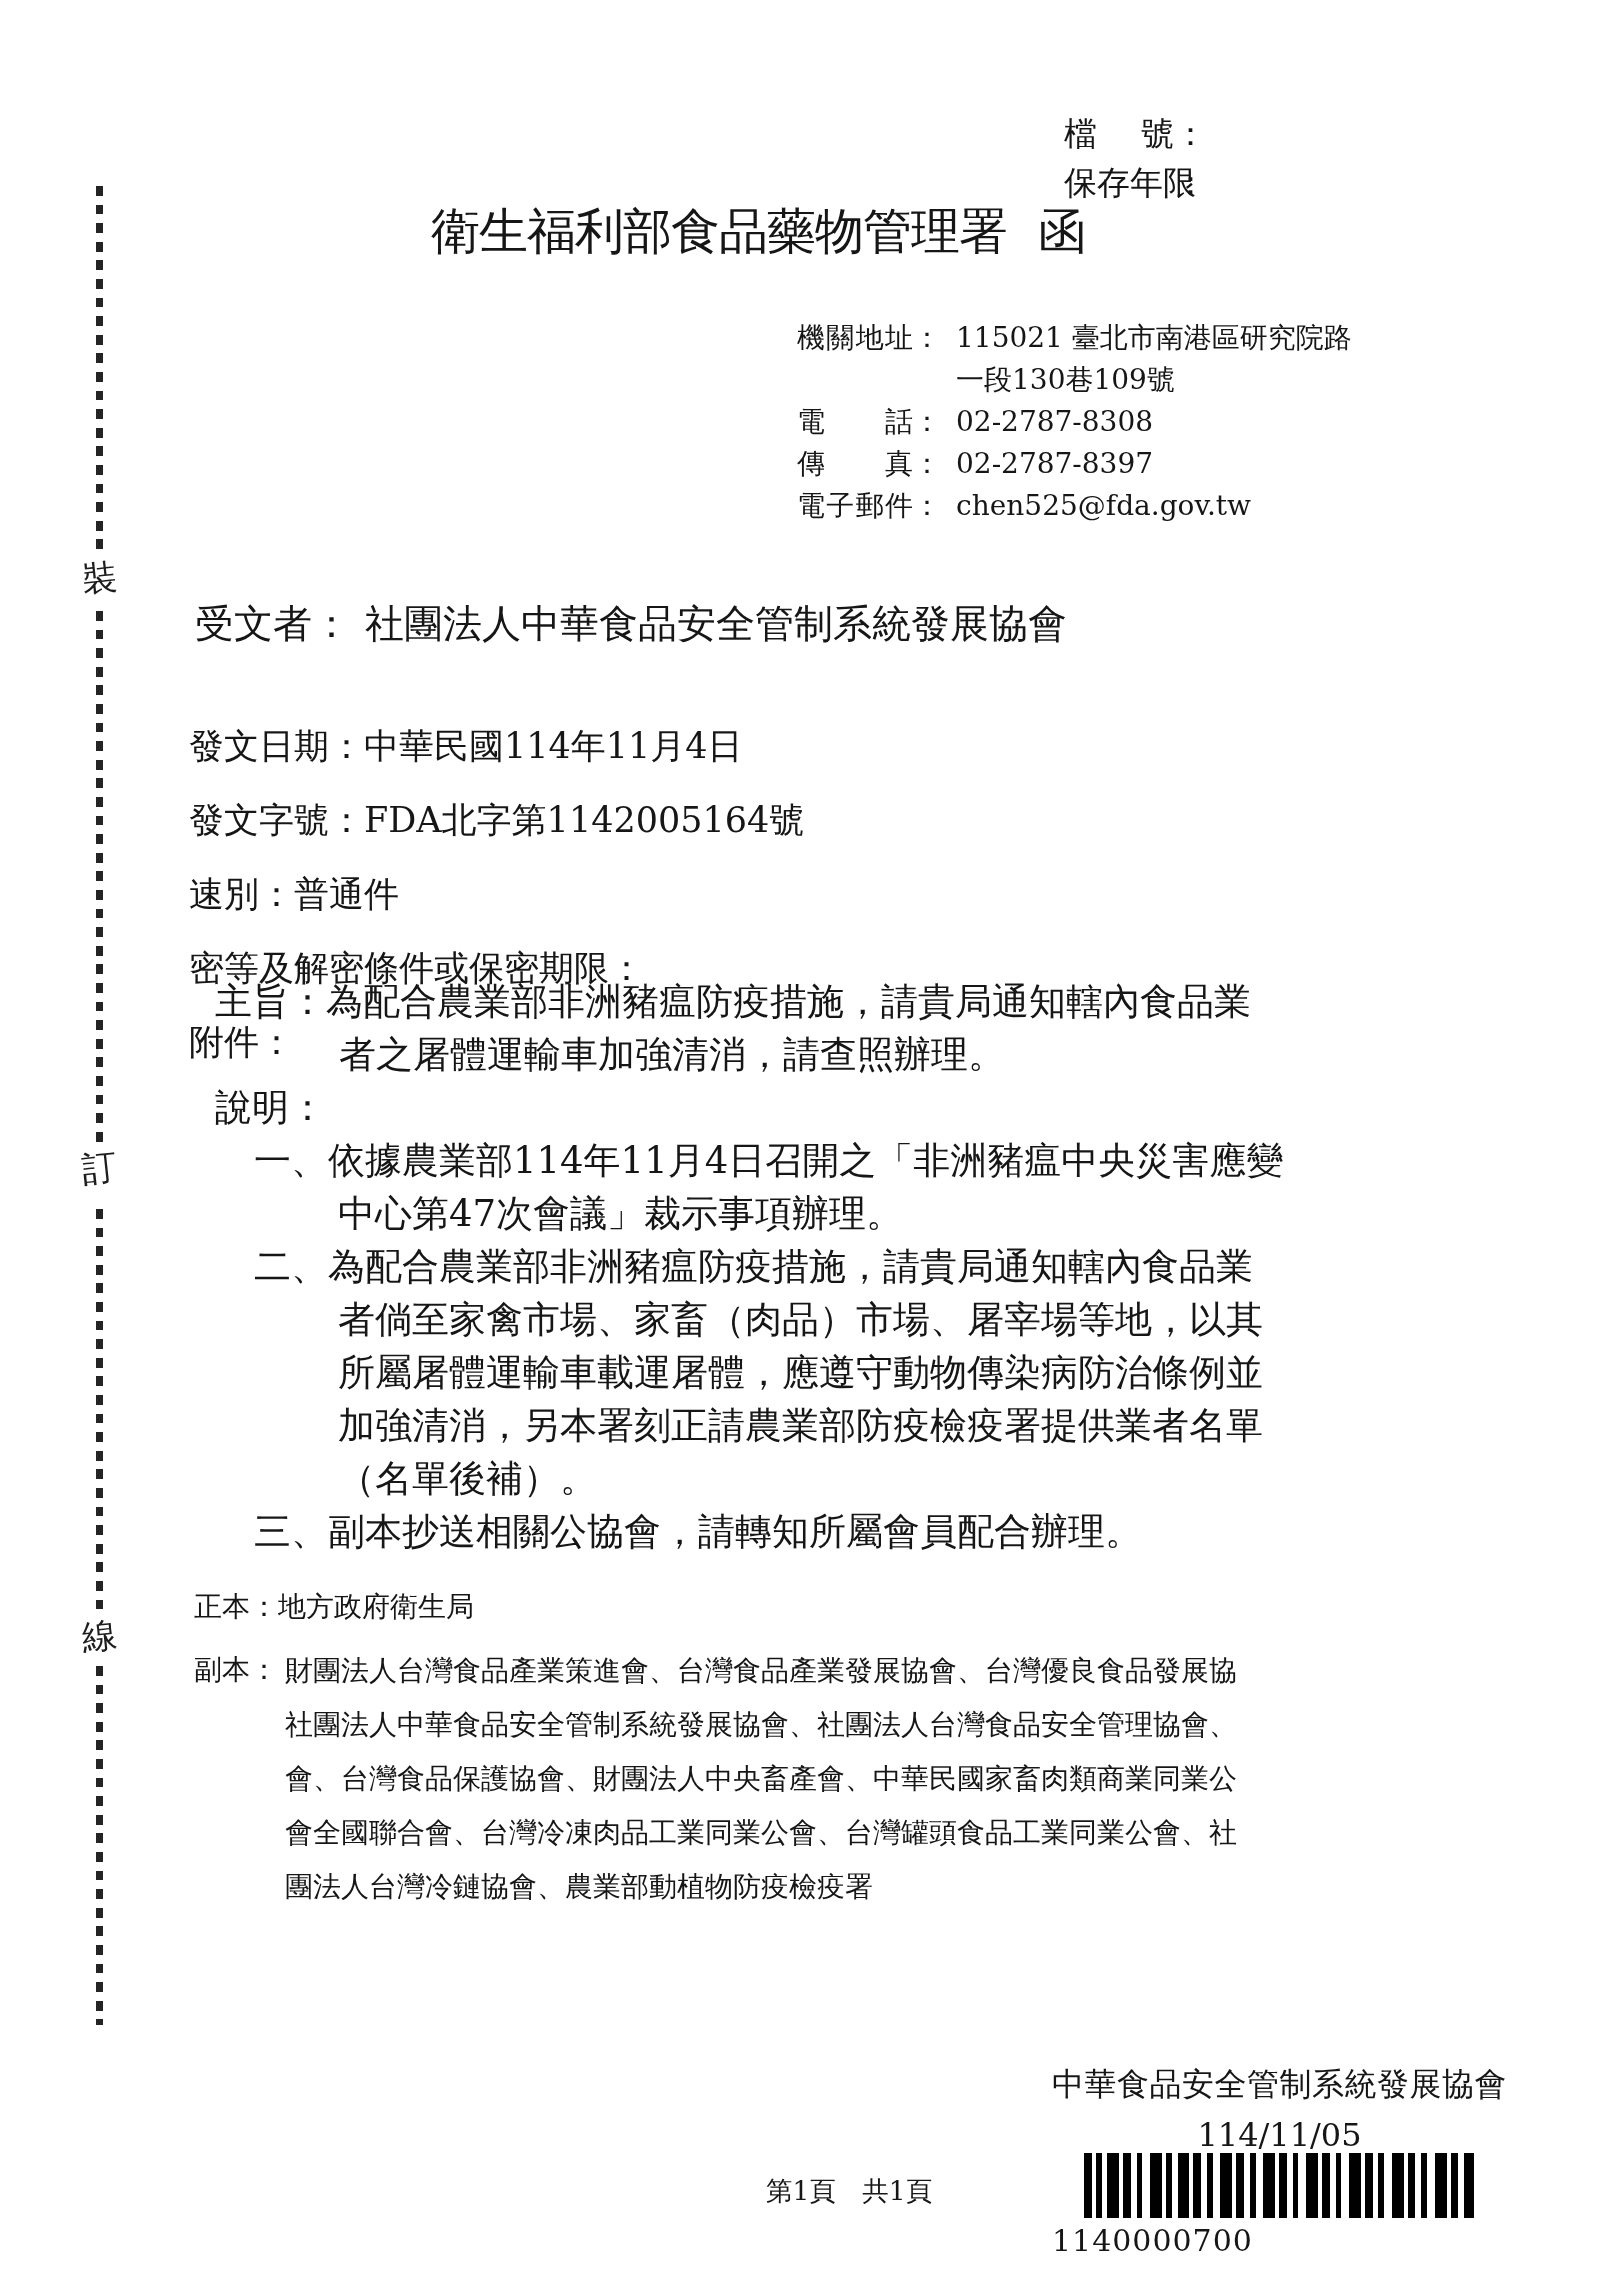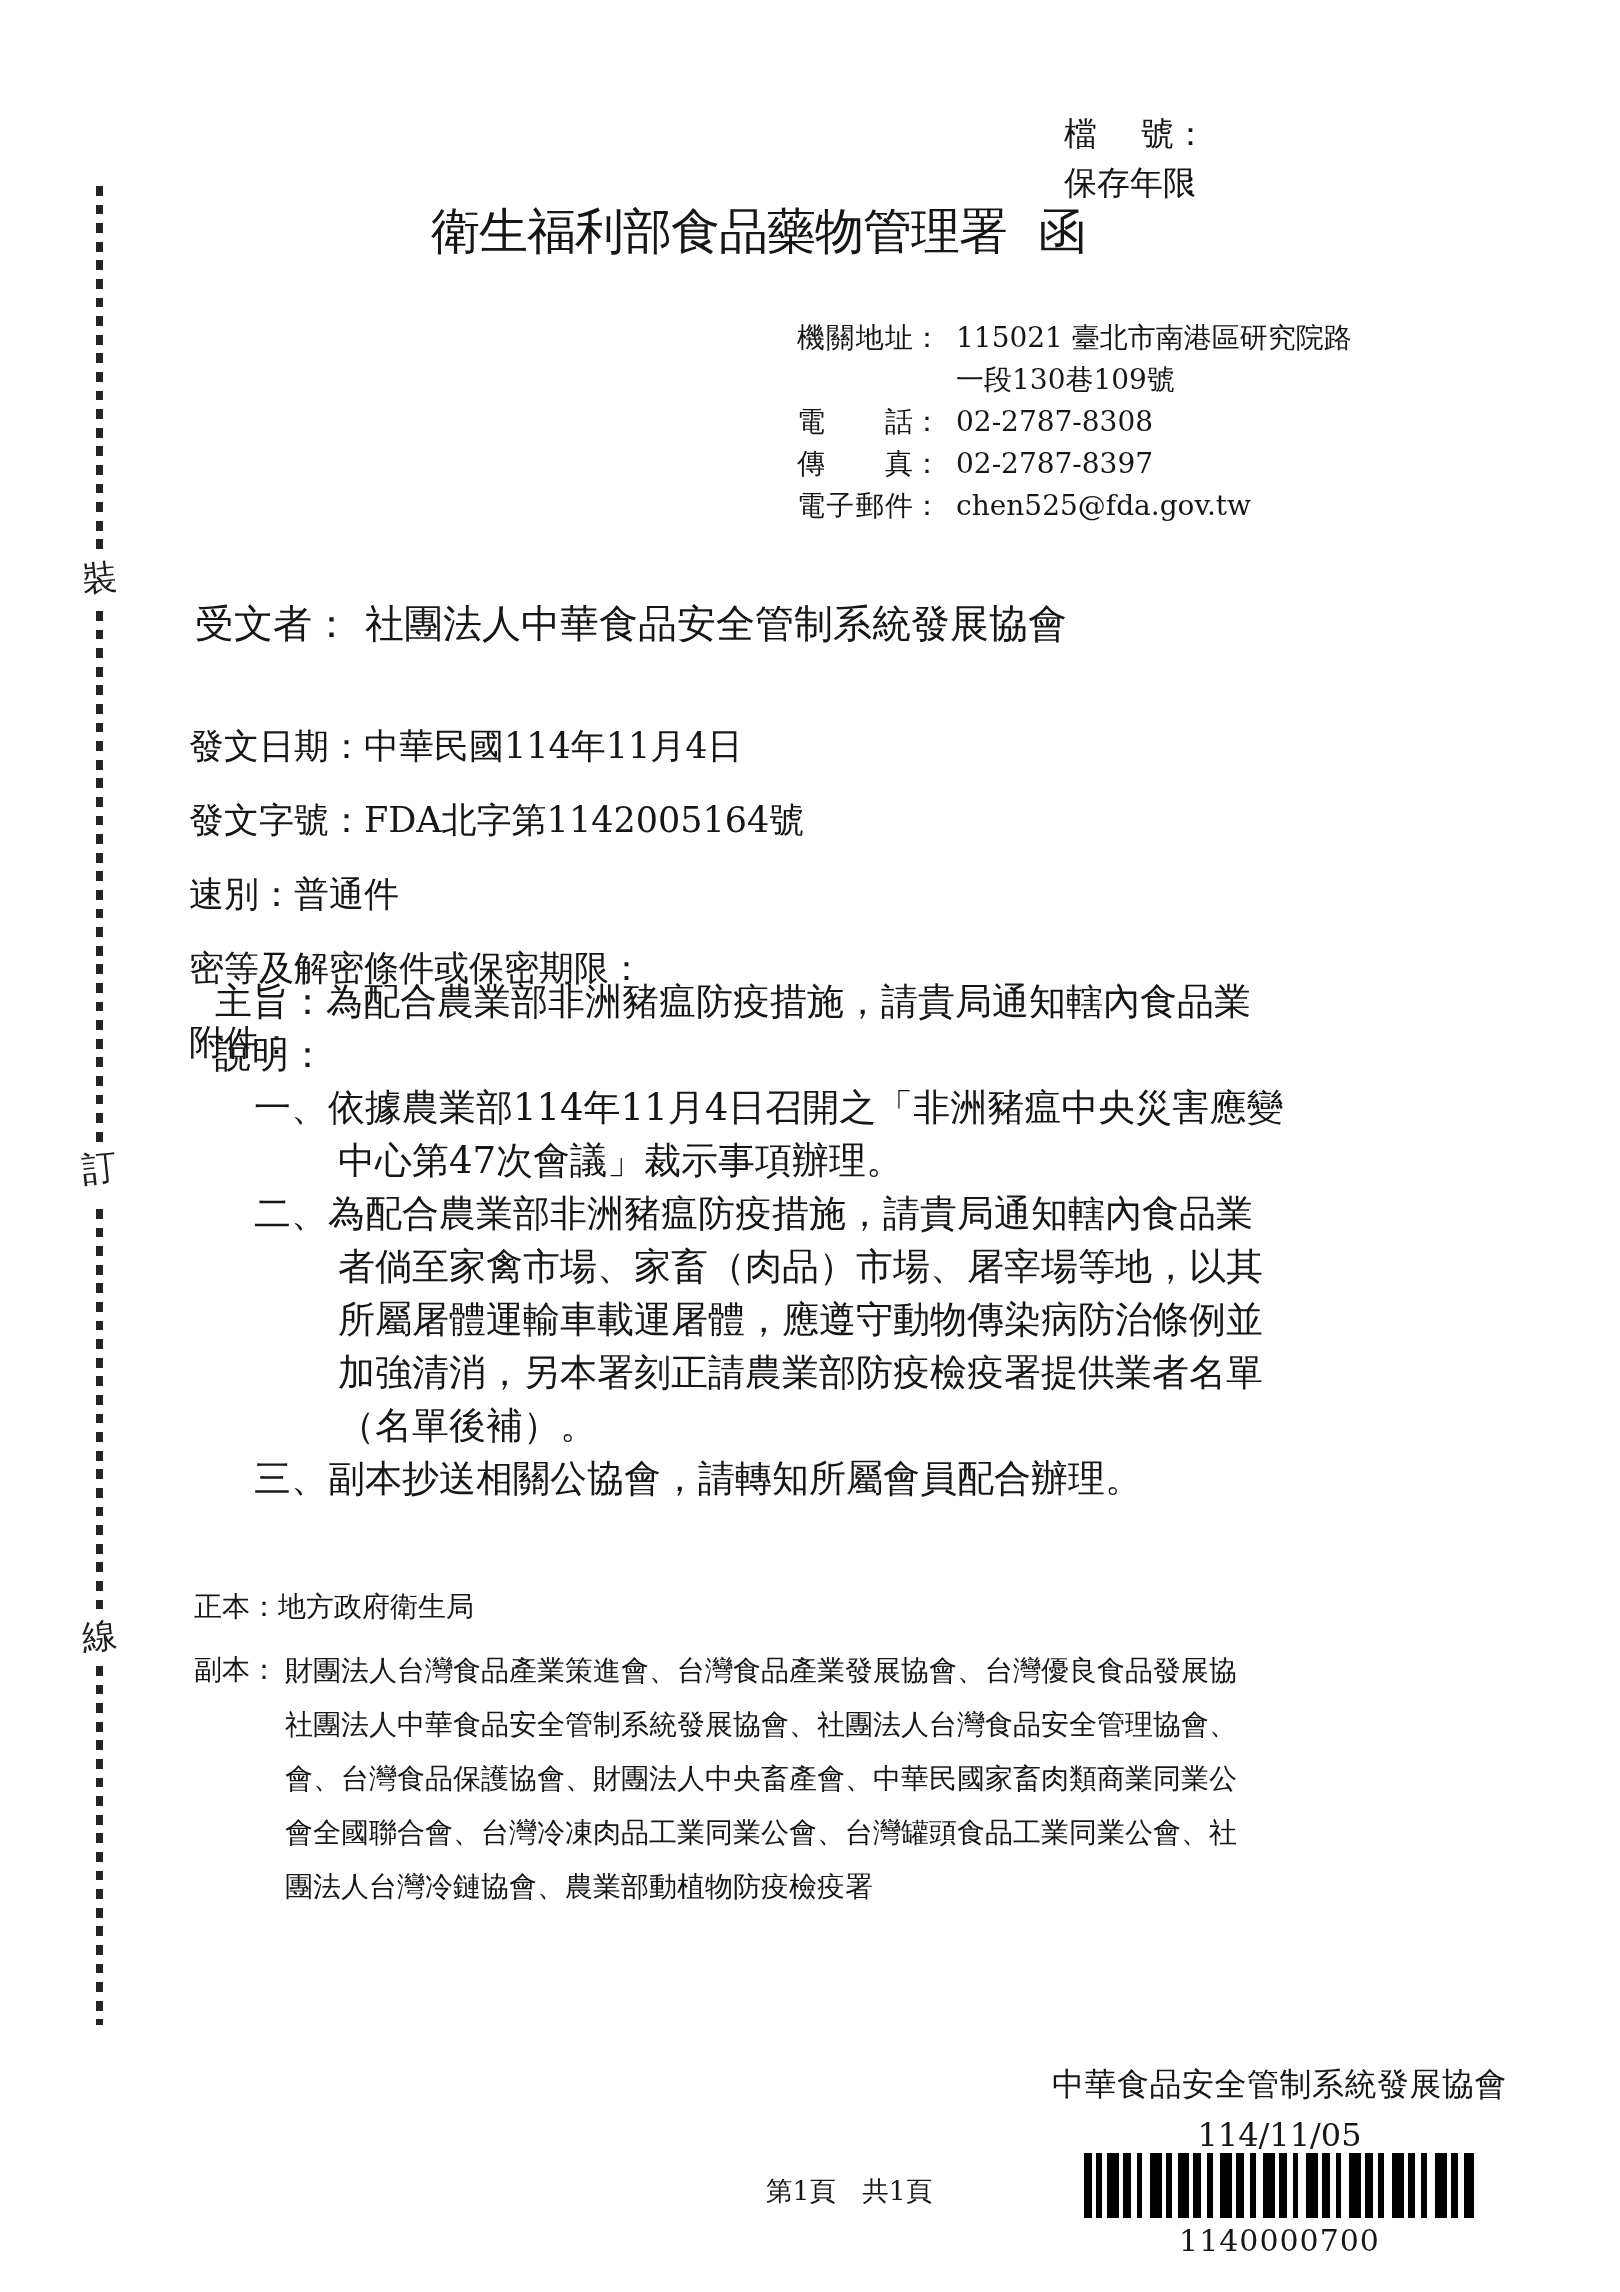--- a/index.html
+++ b/index.html
@@ -70,21 +70,21 @@
       #000 10% 12%,#fff 12% 13.5%,#000 13.5% 15%,#fff 15% 17%,#000 17% 20%,#fff 20% 21%,
       #000 21% 22.5%,#fff 22.5% 24%,#000 24% 27%,#fff 27% 28%,#000 28% 30%,#fff 30% 31.5%,
       #000 31.5% 33%,#fff 33% 35%,#000 35% 38%,#fff 38% 39%,#000 39% 41%,#fff 41% 42.5%,
       #000 42.5% 44%,#fff 44% 46%,#000 46% 49%,#fff 49% 50%,#000 50% 52%,#fff 52% 53.5%,
       #000 53.5% 55%,#fff 55% 57%,#000 57% 60%,#fff 60% 61%,#000 61% 63%,#fff 63% 64.5%,
       #000 64.5% 66%,#fff 66% 68%,#000 68% 71%,#fff 71% 72%,#000 72% 74%,#fff 74% 75.5%,
       #000 75.5% 77%,#fff 77% 79%,#000 79% 82%,#fff 82% 83%,#000 83% 85%,#fff 85% 86.5%,
       #000 86.5% 88%,#fff 88% 90%,#000 90% 93%,#fff 93% 94%,#000 94% 96%,#fff 96% 97.5%,
       #000 97.5% 100%);
   }
-  .barcode-num{position:absolute;left:1052px;top:2226px;width:455px;text-align:center;font-size:30px;line-height:1;letter-spacing:1px;}
+  .barcode-num{position:absolute;left:1052px;top:2226px;width:455px;font-size:30px;line-height:1;letter-spacing:1px;}
 
   
   .pagefoot{position:absolute;left:766px;top:2178px;font-size:26.5px;line-height:1;white-space:nowrap;}
 </style>
 </head>
 <body>
 
 <div class="page">
 
   <div class="bind-seg seg1"></div>
@@ -119,20 +119,21 @@
   <div class="meta">
     <div>發文日期：中華民國114年11月4日</div>
     <div>發文字號：FDA北字第1142005164號</div>
     <div>速別：普通件</div>
     <div>密等及解密條件或保密期限：</div>
     <div>附件：</div>
   </div>
 
   <div class="docbody">
     <div>主旨：為配合農業部非洲豬瘟防疫措施，請貴局通知轄內食品業</div>
+    <div class="b-hang-subj">者之屠體運輸車加強清消，請查照辦理。</div>
     <div>說明：</div>
     <div class="b-item">一、依據農業部114年11月4日召開之「非洲豬瘟中央災害應變</div>
     <div class="b-hang">中心第47次會議」裁示事項辦理。</div>
     <div class="b-item">二、為配合農業部非洲豬瘟防疫措施，請貴局通知轄內食品業</div>
     <div class="b-hang">者倘至家禽市場、家畜（肉品）市場、屠宰場等地，以其</div>
     <div class="b-hang">所屬屠體運輸車載運屠體，應遵守動物傳染病防治條例並</div>
     <div class="b-hang">加強清消，另本署刻正請農業部防疫檢疫署提供業者名單</div>
     <div class="b-hang">（名單後補）。</div>
     <div class="b-item">三、副本抄送相關公協會，請轉知所屬會員配合辦理。</div>
   </div>

